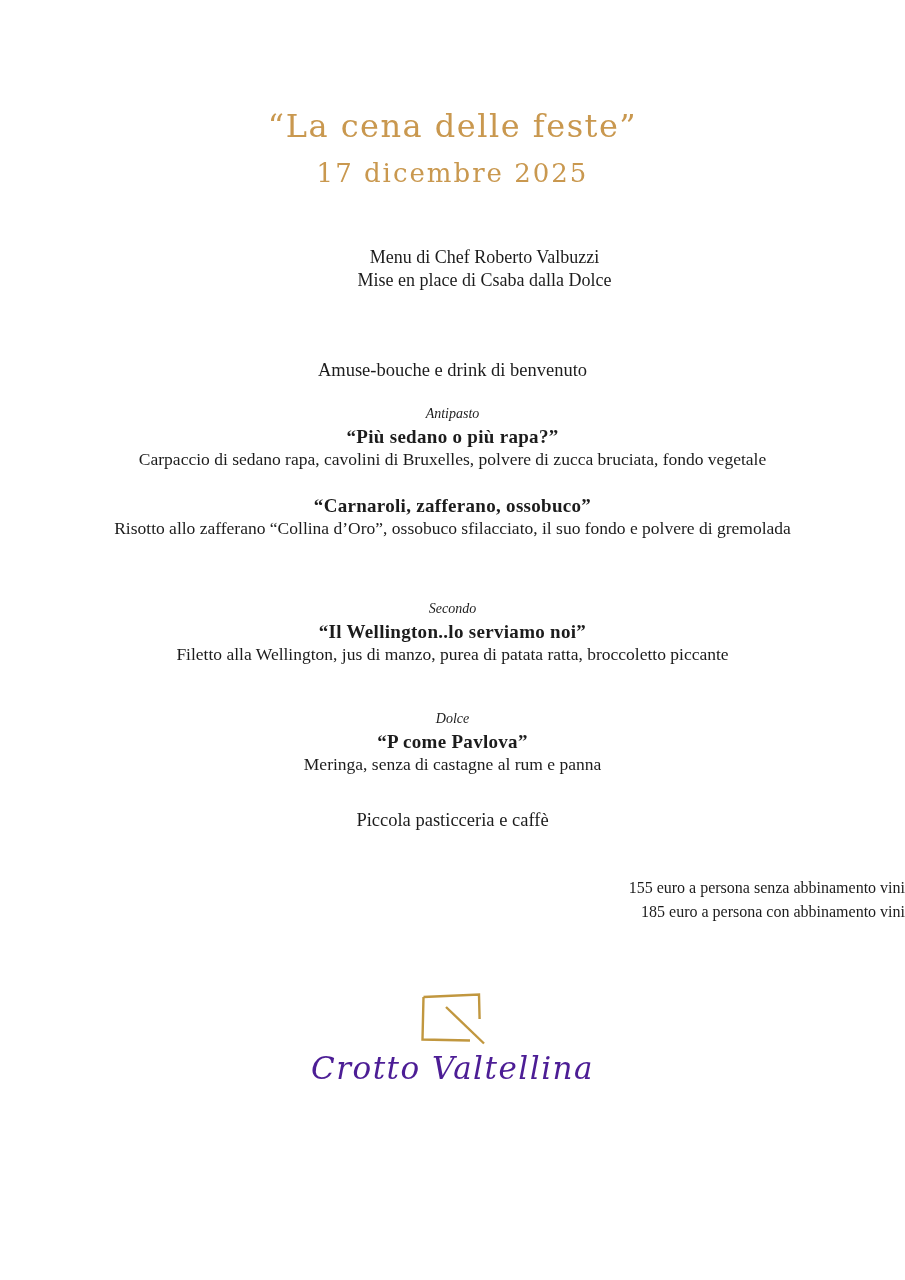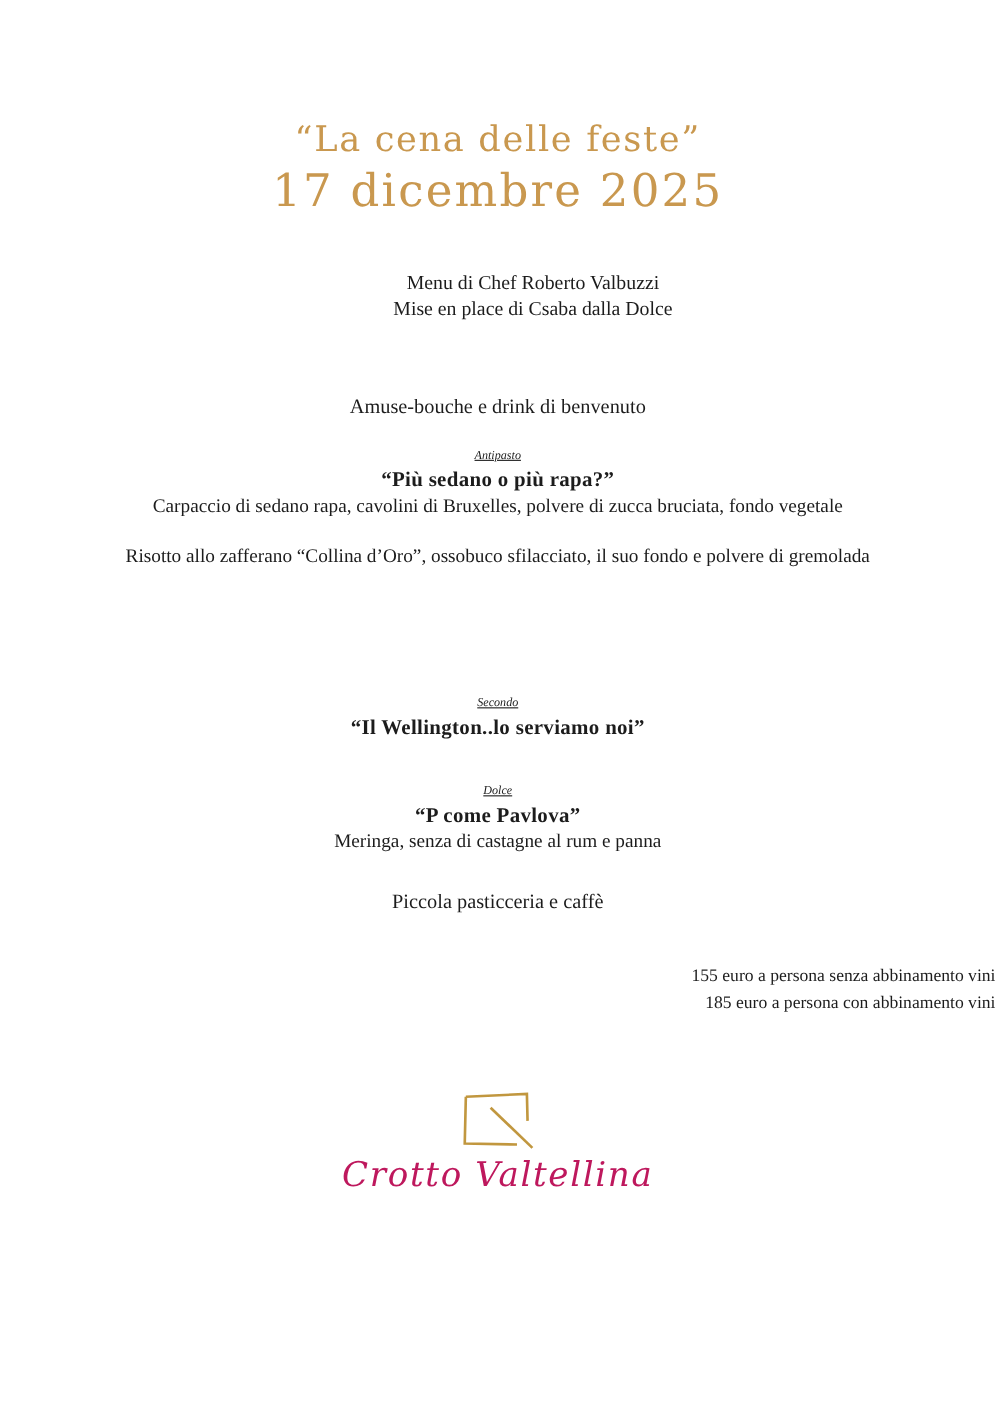--- a/index.html
+++ b/index.html
@@ -28,21 +28,21 @@
     font-family: "DejaVu Serif", "Liberation Serif", serif;
   }
   .header .title {
     font-size: 32px;
     line-height: 47px;
     letter-spacing: 1.5px;
     font-weight: normal;
     margin: 0;
   }
   .header .date {
-    font-size: 41px;
+    font-size: 26px;
     line-height: 47px;
     letter-spacing: 2px;
     margin: 0;
   }
 
   
   .credits {
     position: absolute;
     top: 246px;
     left: 0;
@@ -67,39 +67,38 @@
   
   .course {
     position: absolute;
     left: 0;
     width: 100%;
     text-align: center;
     line-height: 23px;
   }
   .course .label {
     font-style: italic;
-    font-size: 11px;
+    font-size: 14px;
     line-height: 22px;
-    text-decoration: underline;
   }
   .course .name {
     font-weight: bold;
     font-size: 19px;
     line-height: 23px;
     letter-spacing: 0.3px;
   }
   .course .desc {
     font-size: 17.5px;
     line-height: 23px;
     max-width: 726px;
     margin: 0 auto;
   }
   .course-0 { top: 403px; }
   .course-1 { top: 494px; }
-  .course-2 { top: 628px; }
+  .course-2 { top: 598px; }
   .course-3 { top: 708px; }
 
   
   .closing {
     position: absolute;
     top: 808px;
     left: 0;
     width: 100%;
     text-align: center;
     font-size: 18.5px;
@@ -127,21 +126,21 @@
     position: absolute;
     top: 1044px;
     left: 0;
     width: 100%;
     text-align: center;
     font-family: "DejaVu Serif", "Liberation Serif", serif;
     font-style: italic;
     font-size: 31px;
     line-height: 48px;
     letter-spacing: 1.5px;
-    color: #be185d;
+    color: #4c1d95;
   }
 </style>
 </head>
 <body>
 
 <div class="page">
 
   <div class="header">
     <div class="title">“La cena delle feste”</div>
     <div class="date">17 dicembre 2025</div>
@@ -154,26 +153,28 @@
 
   <div class="opening">Amuse-bouche e drink di benvenuto</div>
 
   <div class="course course-0">
     <div class="label">Antipasto</div>
     <div class="name">“Più sedano o più rapa?”</div>
     <div class="desc">Carpaccio di sedano rapa, cavolini di Bruxelles, polvere di zucca bruciata, fondo vegetale</div>
   </div>
 
   <div class="course course-1">
+    <div class="name">“Carnaroli, zafferano, ossobuco”</div>
     <div class="desc">Risotto allo zafferano “Collina d’Oro”, ossobuco sfilacciato, il suo fondo e polvere di gremolada</div>
   </div>
 
   <div class="course course-2">
     <div class="label">Secondo</div>
     <div class="name">“Il Wellington..lo serviamo noi”</div>
+    <div class="desc">Filetto alla Wellington, jus di manzo, purea di patata ratta, broccoletto piccante</div>
   </div>
 
   <div class="course course-3">
     <div class="label">Dolce</div>
     <div class="name">“P come Pavlova”</div>
     <div class="desc">Meringa, senza di castagne al rum e panna</div>
   </div>
 
   <div class="closing">Piccola pasticceria e caffè</div>
 

